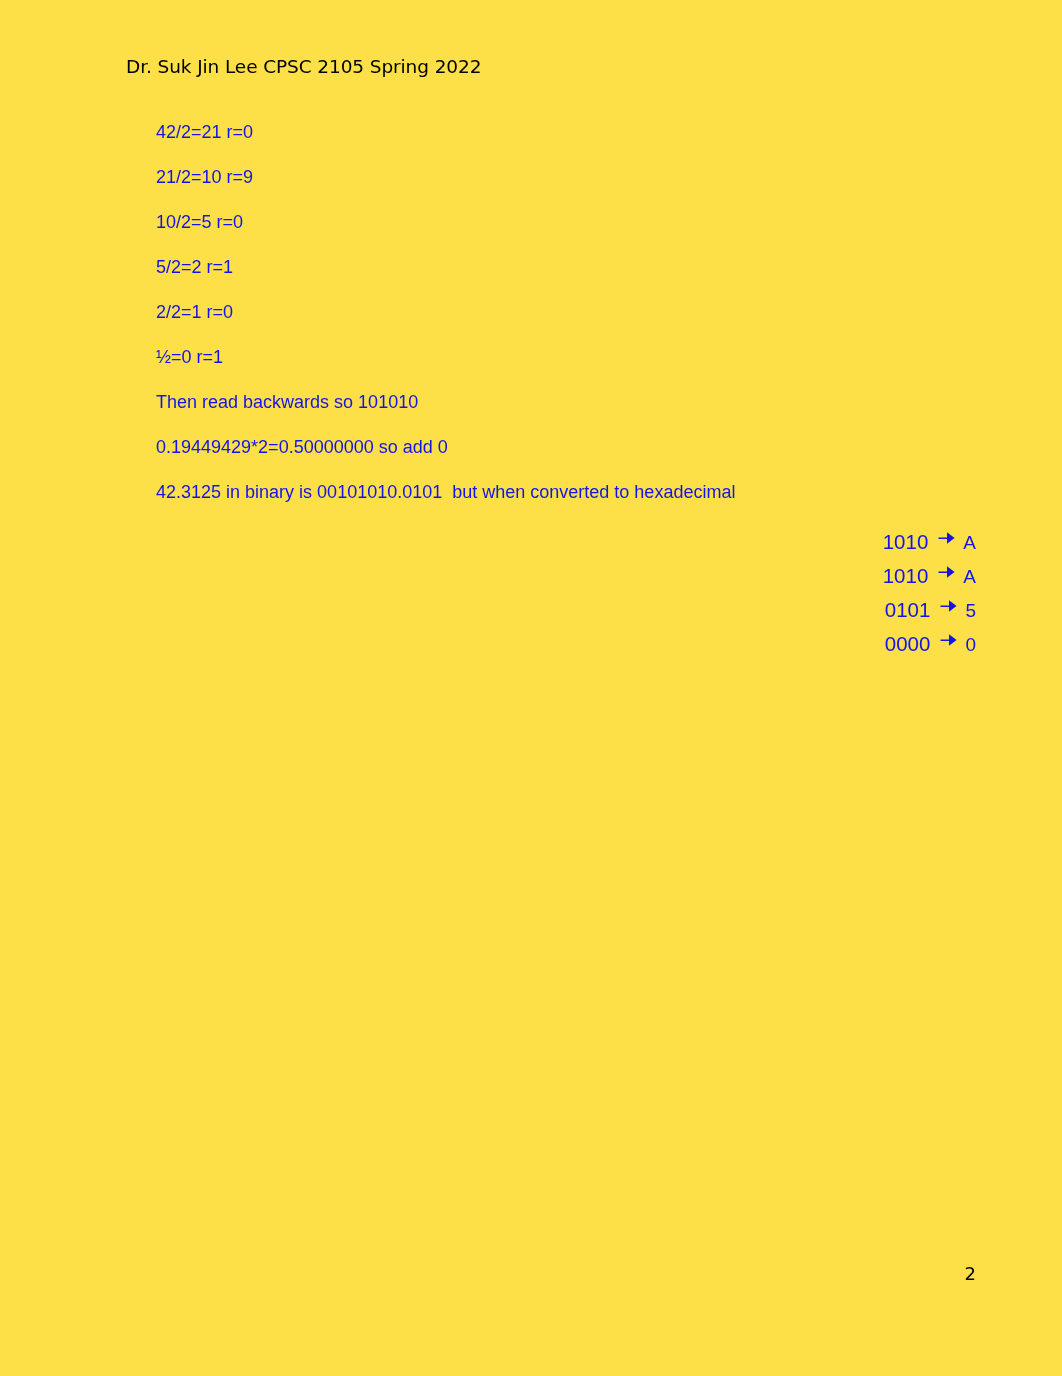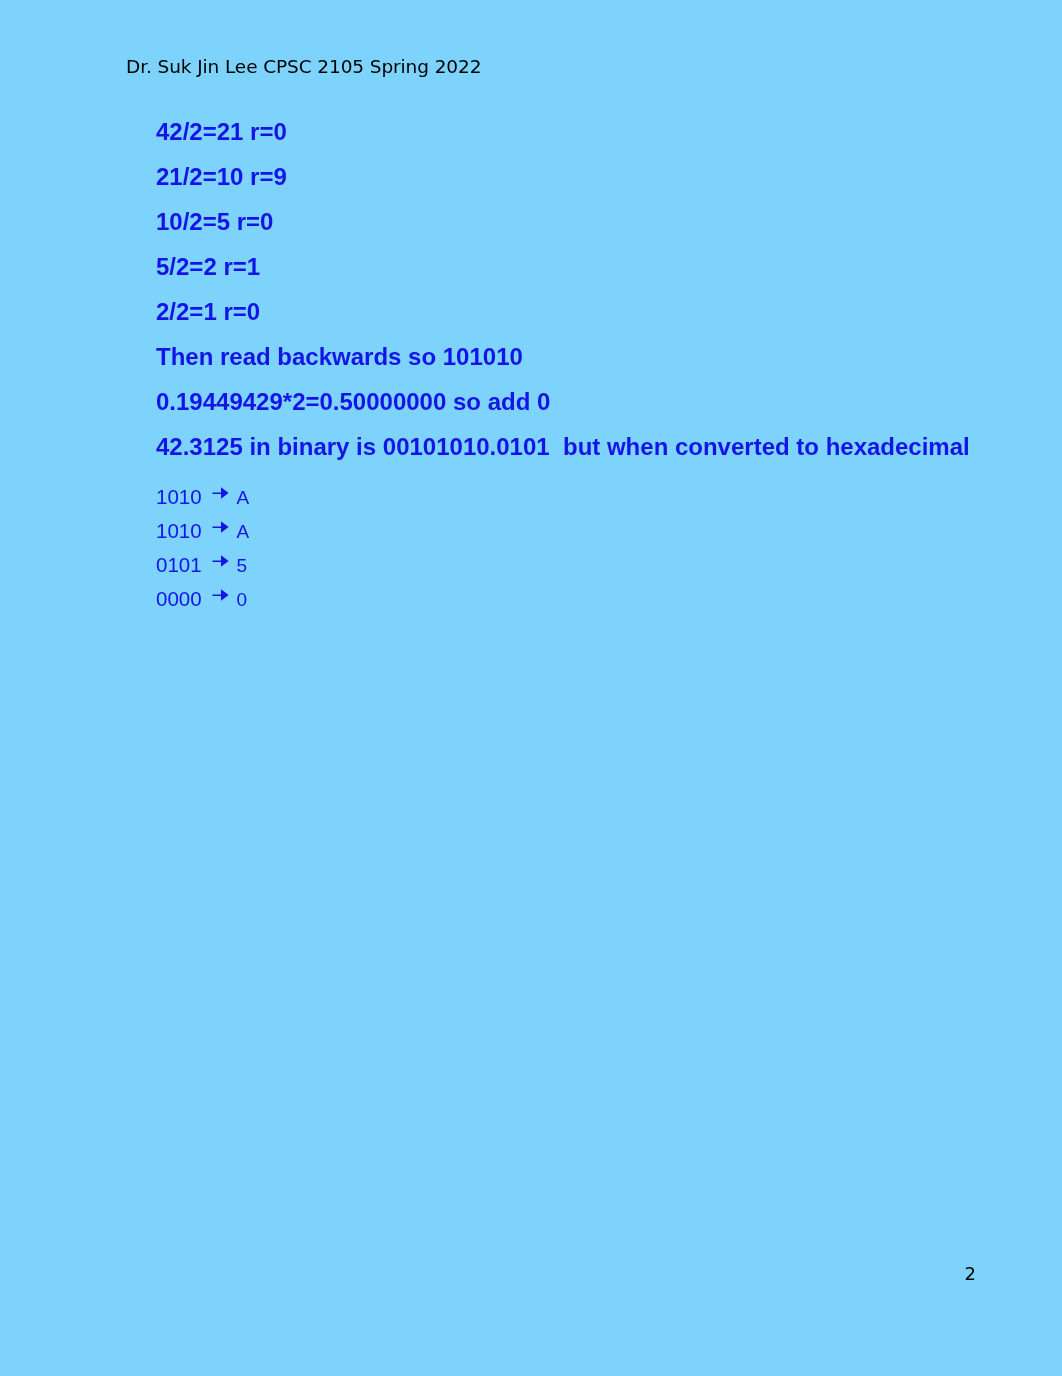--- a/index.html
+++ b/index.html
@@ -11,21 +11,21 @@
     width: 1062px;
     height: 1376px;
     position: relative;
     font-family: "Liberation Sans", sans-serif;
     overflow: hidden;
   }
   .page {
     position: relative;
     width: 1062px;
     height: 1376px;
-    background: #7dd3fc;
+    background: #fde047;
   }
   
   .doc-header {
     position: absolute;
     left: 126px;
     top: 56px;
     font-family: "DejaVu Sans", sans-serif;
     font-size: 18.5px;
     color: #000000;
     white-space: pre;
@@ -34,36 +34,36 @@
   
   .body-block {
     position: absolute;
     left: 156px;
     top: 120px;
     width: 820px;
   }
   .para {
     color: #1414e6;
     font-family: "Liberation Sans", sans-serif;
-    font-size: 24px;
+    font-size: 18px;
     line-height: 24px;
     margin: 0 0 21px 0;
     white-space: pre;
-    font-weight: bold;
   }
   .nibble-group {
     margin-top: 8px;
   }
   .nibble-line {
     color: #1414e6;
     font-family: "Liberation Sans", sans-serif;
     font-size: 20.5px;
     line-height: 33px;
     white-space: pre;
     display: block;
+    text-align: right;
   }
   .arrow-glyph {
     display: inline-block;
     position: relative;
     top: -2px;
     margin: 0 7px 0 9px;
     color: #1414e6;
   }
   .arrow-glyph svg {
     display: block;
@@ -88,20 +88,21 @@
 
   <div class="doc-header">Dr. Suk Jin Lee CPSC 2105 Spring 2022</div>
 
   <div class="body-block">
 
     <p class="para">42/2=21 r=0</p>
     <p class="para">21/2=10 r=9</p>
     <p class="para">10/2=5 r=0</p>
     <p class="para">5/2=2 r=1</p>
     <p class="para">2/2=1 r=0</p>
+    <p class="para">½=0 r=1</p>
 
     <p class="para">Then read backwards so 101010</p>
 
     <p class="para">0.19449429*2=0.50000000 so add 0</p>
 
     <p class="para">42.3125 in binary is 00101010.0101  but when converted to hexadecimal</p>
 
     <div class="nibble-group">
 
       <span class="nibble-line"><span>1010</span><span class="arrow-glyph"><svg width="19" height="19" viewBox="0 0 19 19" aria-hidden="true">

